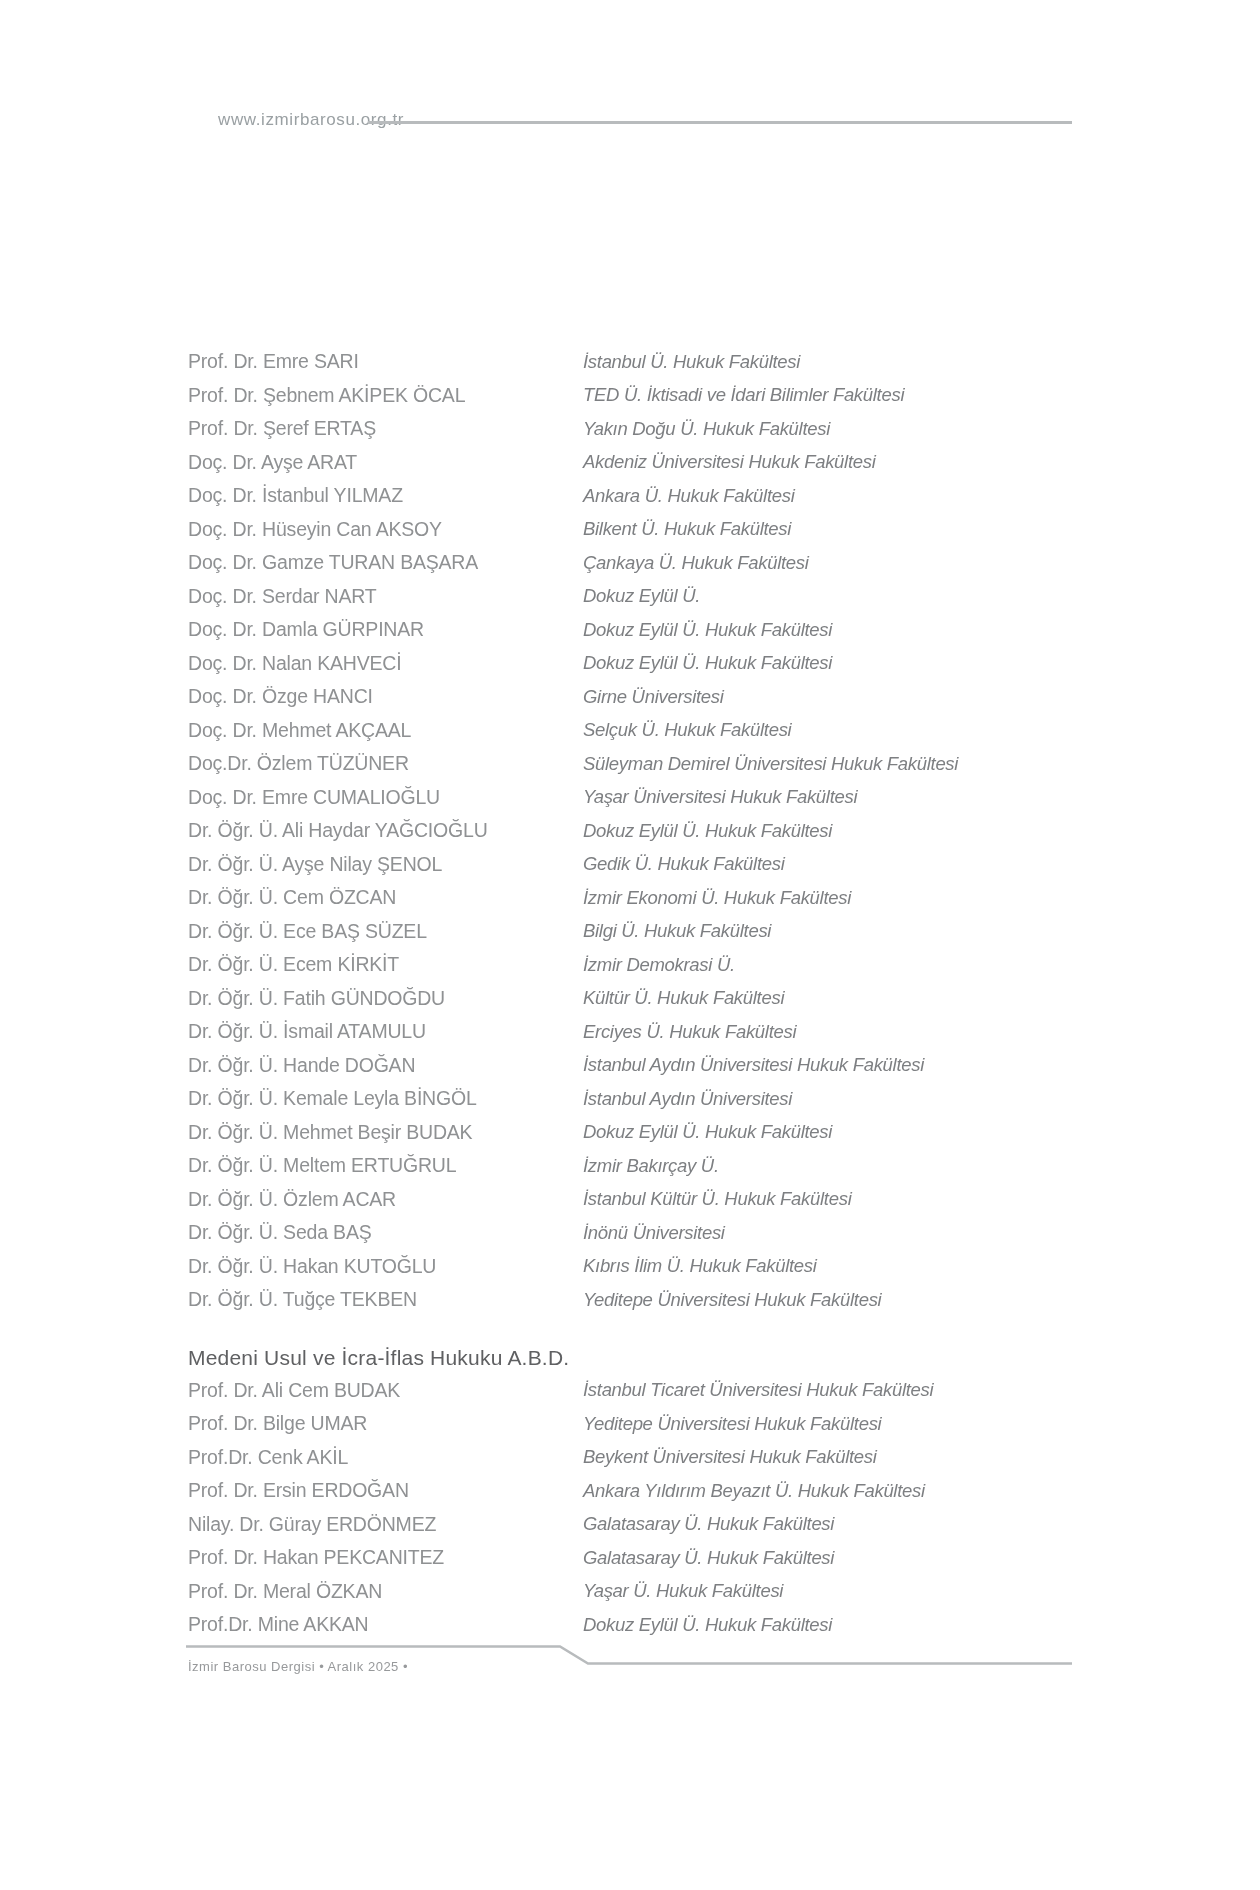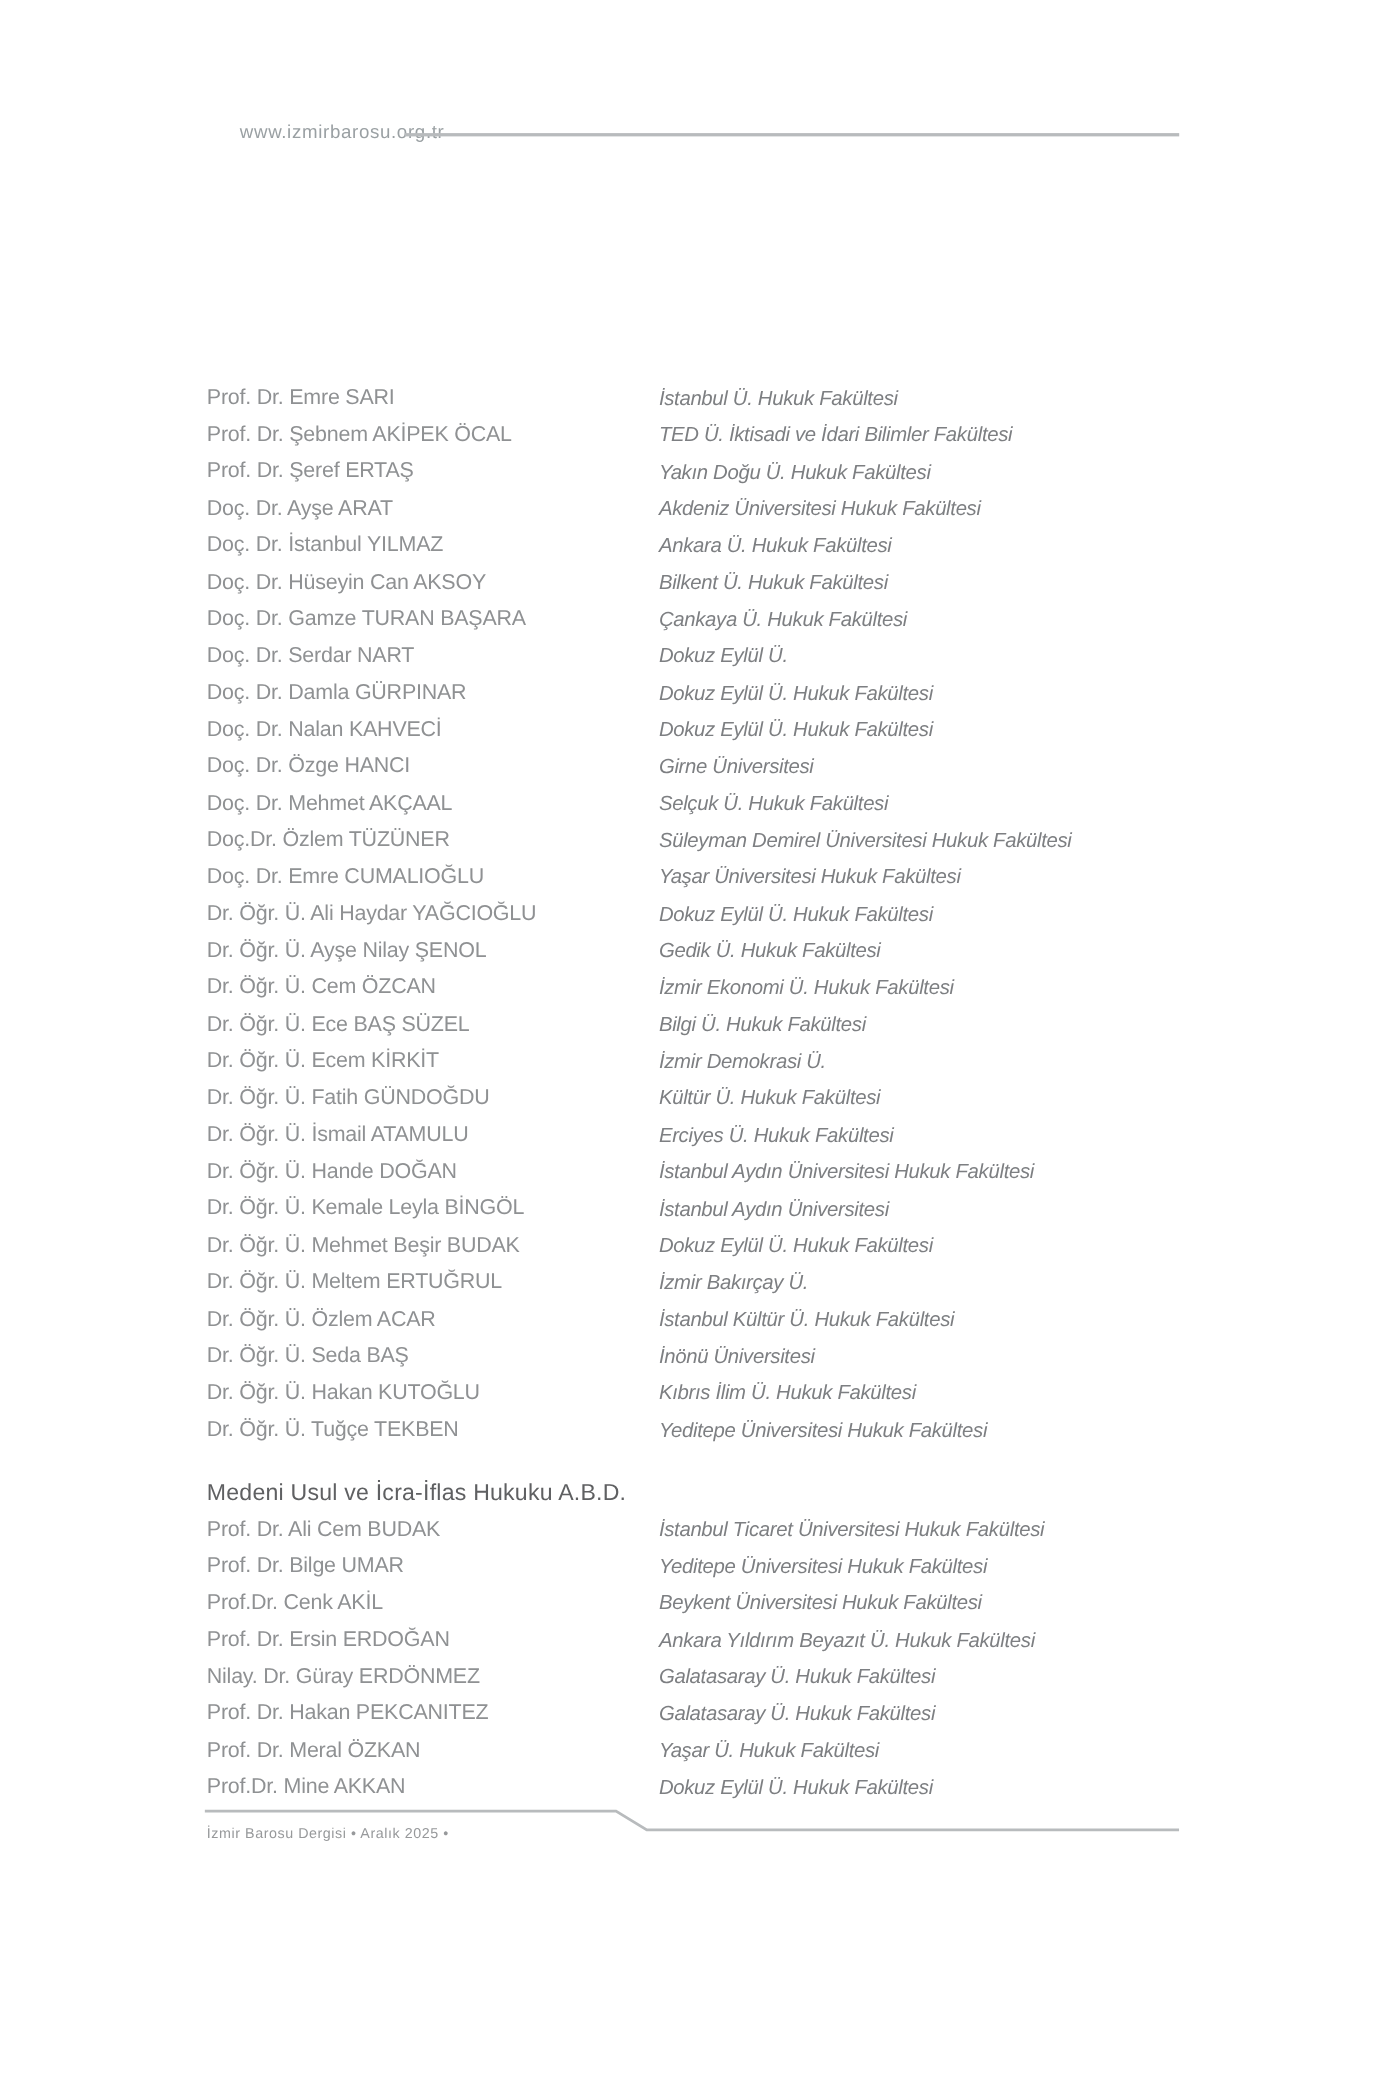--- a/index.html
+++ b/index.html
@@ -55,21 +55,20 @@
     color: #8f9193;
     letter-spacing: -0.2px;
     white-space: nowrap;
   }
   .member-institution {
     font-size: 18.5px;
     font-style: italic;
     color: #7d7f82;
     letter-spacing: -0.3px;
     white-space: nowrap;
-    margin-left: 16px;
   }
   .section-heading {
     margin-top: 28px;
     margin-bottom: 3px;
     height: 26px;
     line-height: 26px;
     font-size: 21px;
     color: #5f6062;
     letter-spacing: 0.2px;
     white-space: nowrap;

